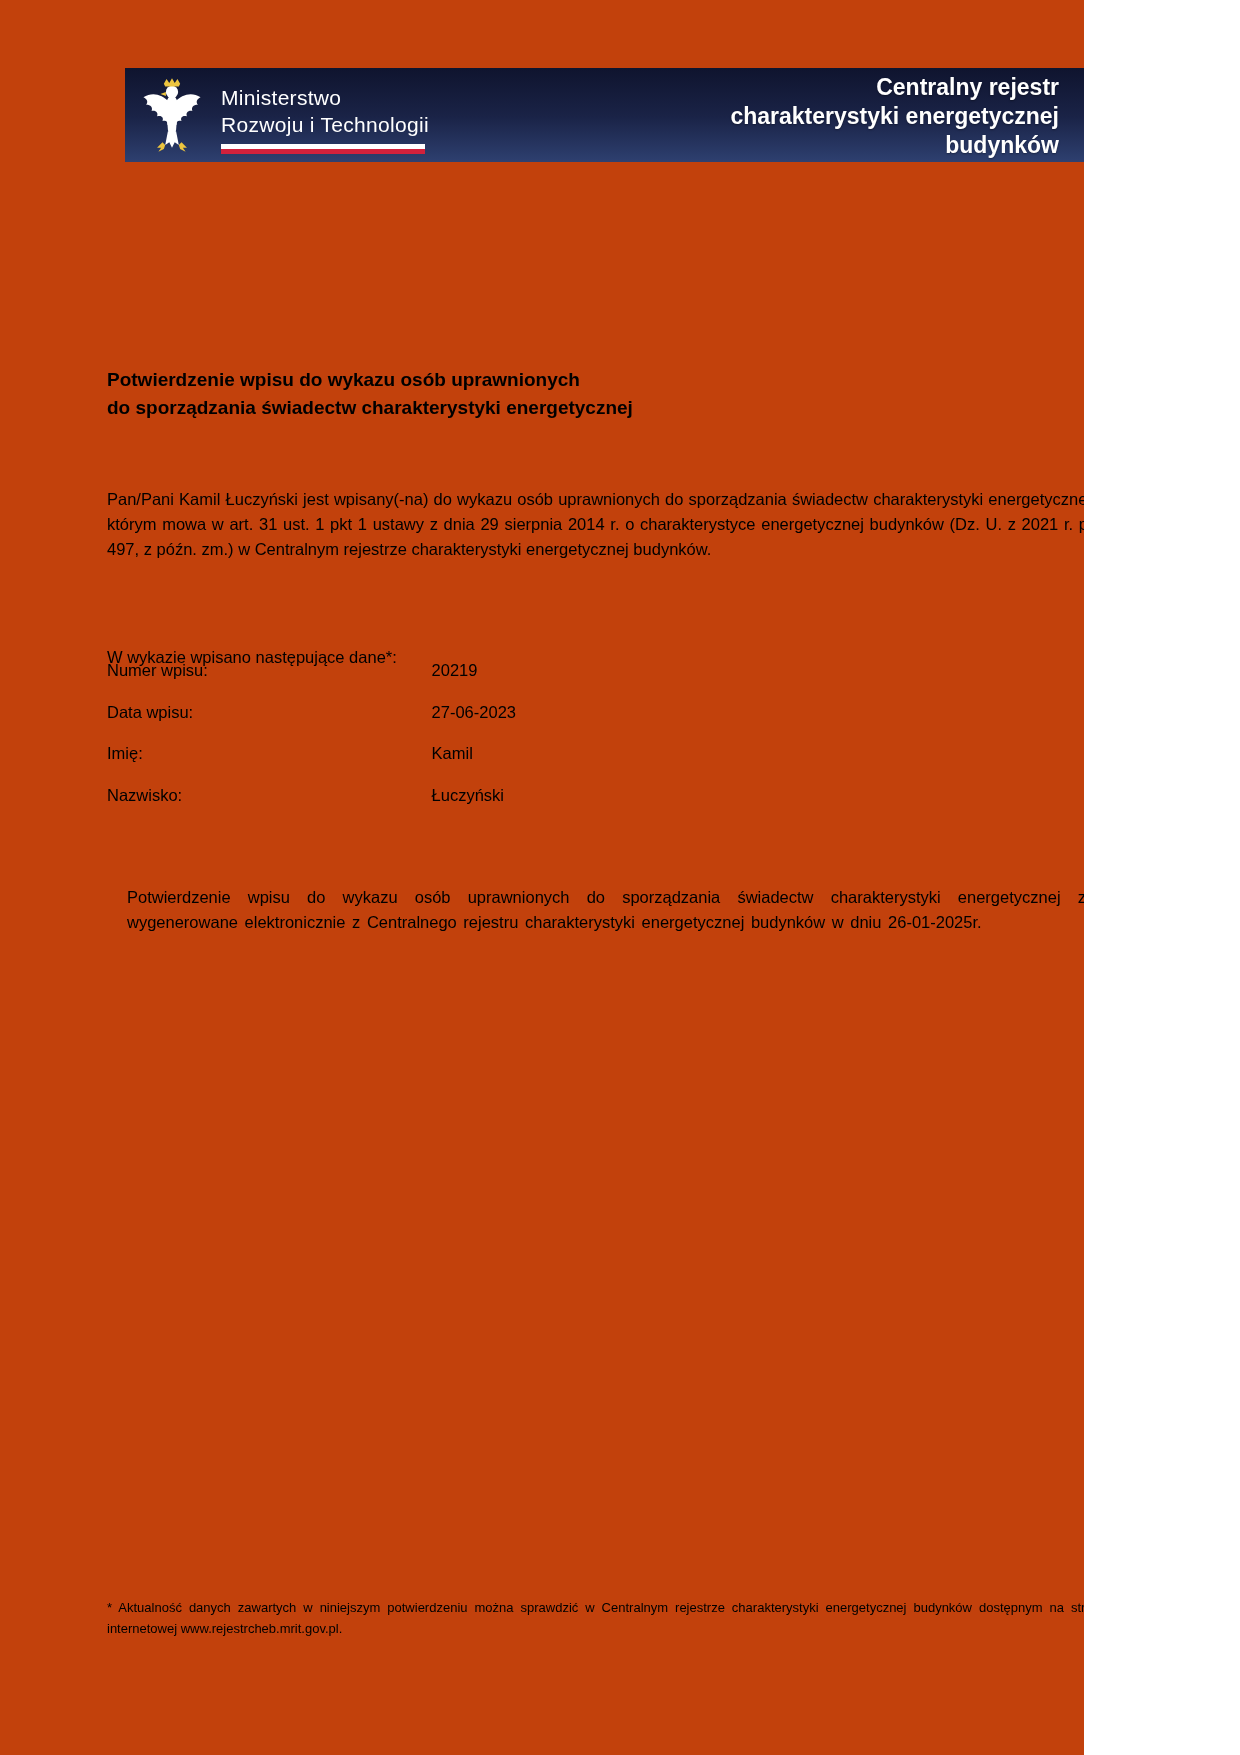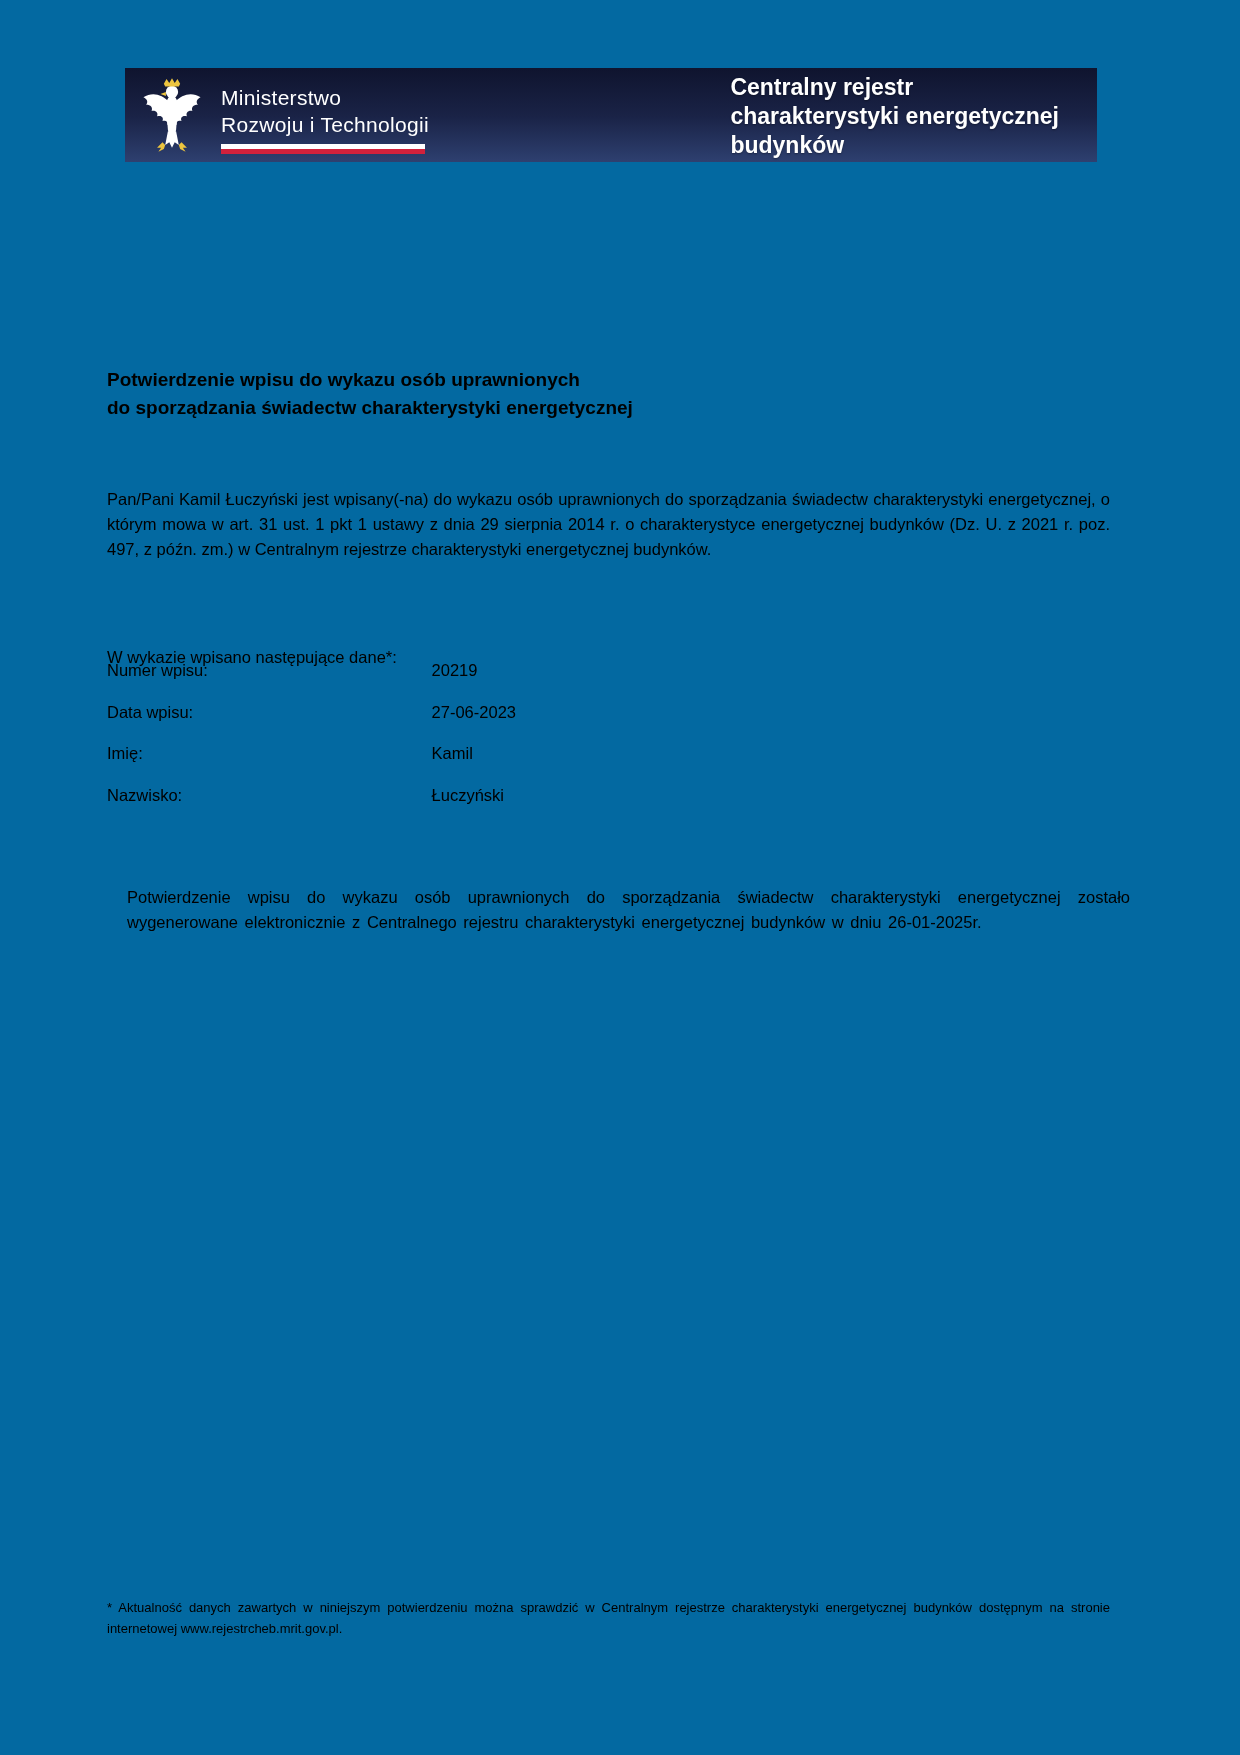--- a/index.html
+++ b/index.html
@@ -4,23 +4,23 @@
 <style>
   html, body {
     margin: 0;
     padding: 0;
     background: #ffffff;
     font-family: "Liberation Sans", sans-serif;
     color: #000000;
   }
   .page {
     position: relative;
-    width: 1240px;
+    width: 1084px;
     height: 1755px;
-    background: #0369a1;
+    background: #c2410c;
     overflow: hidden;
   }
 
   
   .banner {
     position: absolute;
     left: 125px;
     top: 68px;
     width: 972px;
     height: 94px;
@@ -57,21 +57,21 @@
   }
   .flag-white { height: 5px; background: #ffffff; }
   .flag-red   { height: 5px; background: #d2213c; }
 
   .banner-right {
     margin-left: auto;
     color: #ffffff;
     font-weight: 700;
     font-size: 23px;
     line-height: 29px;
-    text-align: left;
+    text-align: right;
     padding: 5px 38px 0 0;
     text-shadow: 0 1px 2px rgba(0,0,0,0.35);
   }
   .registry-line { white-space: nowrap; }
 
   
   .doc-title {
     position: absolute;
     left: 107px;
     top: 366px;

